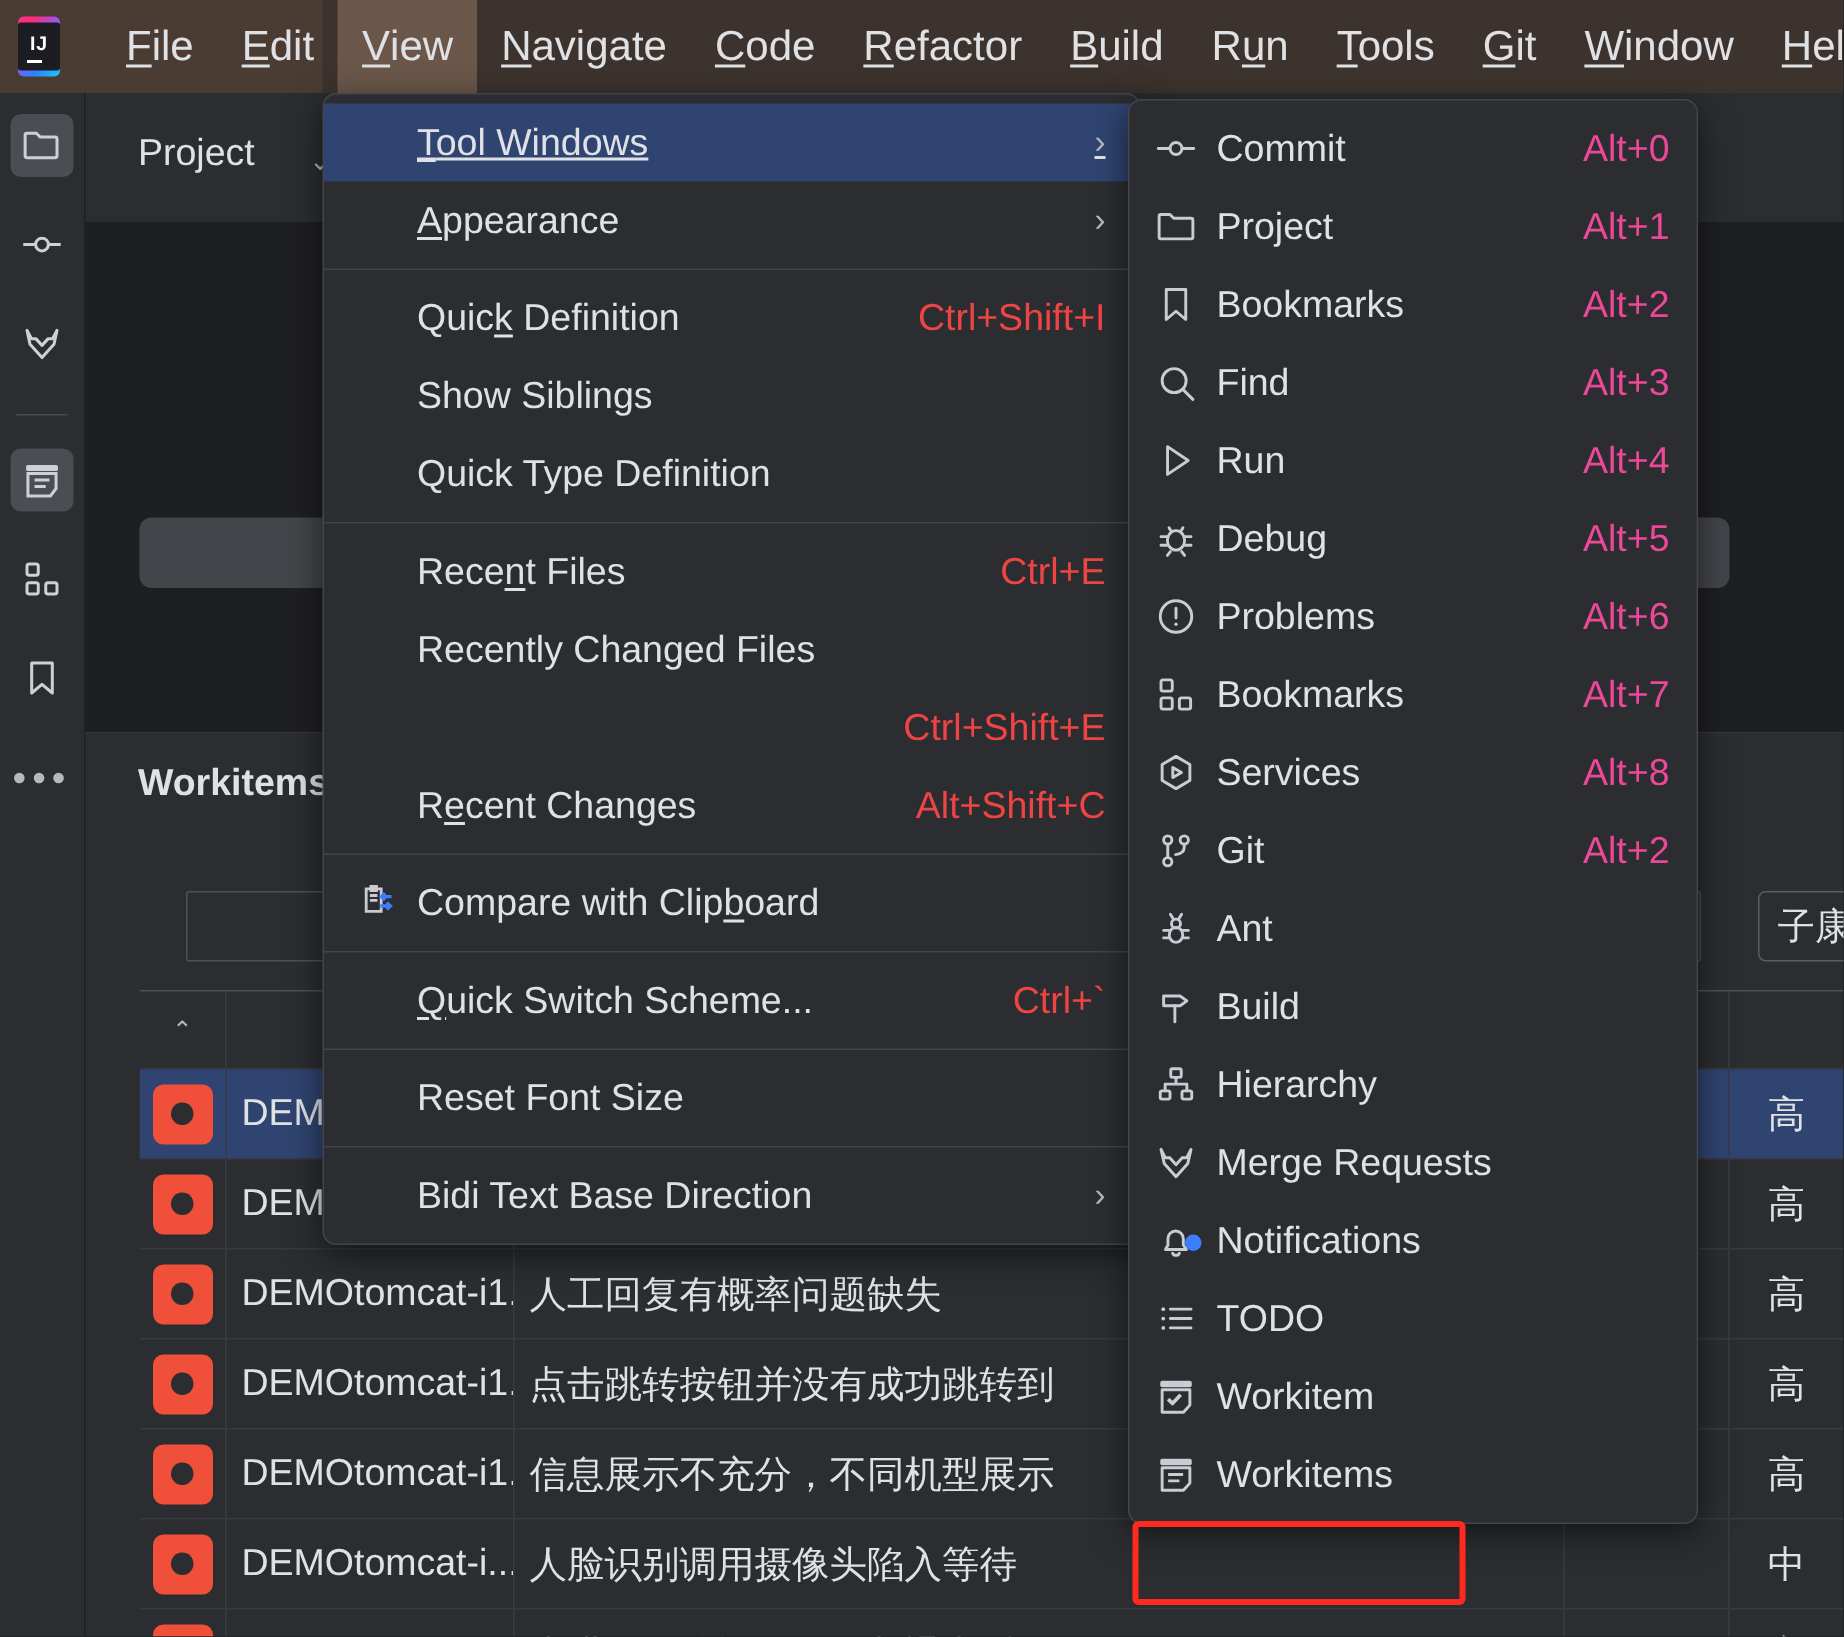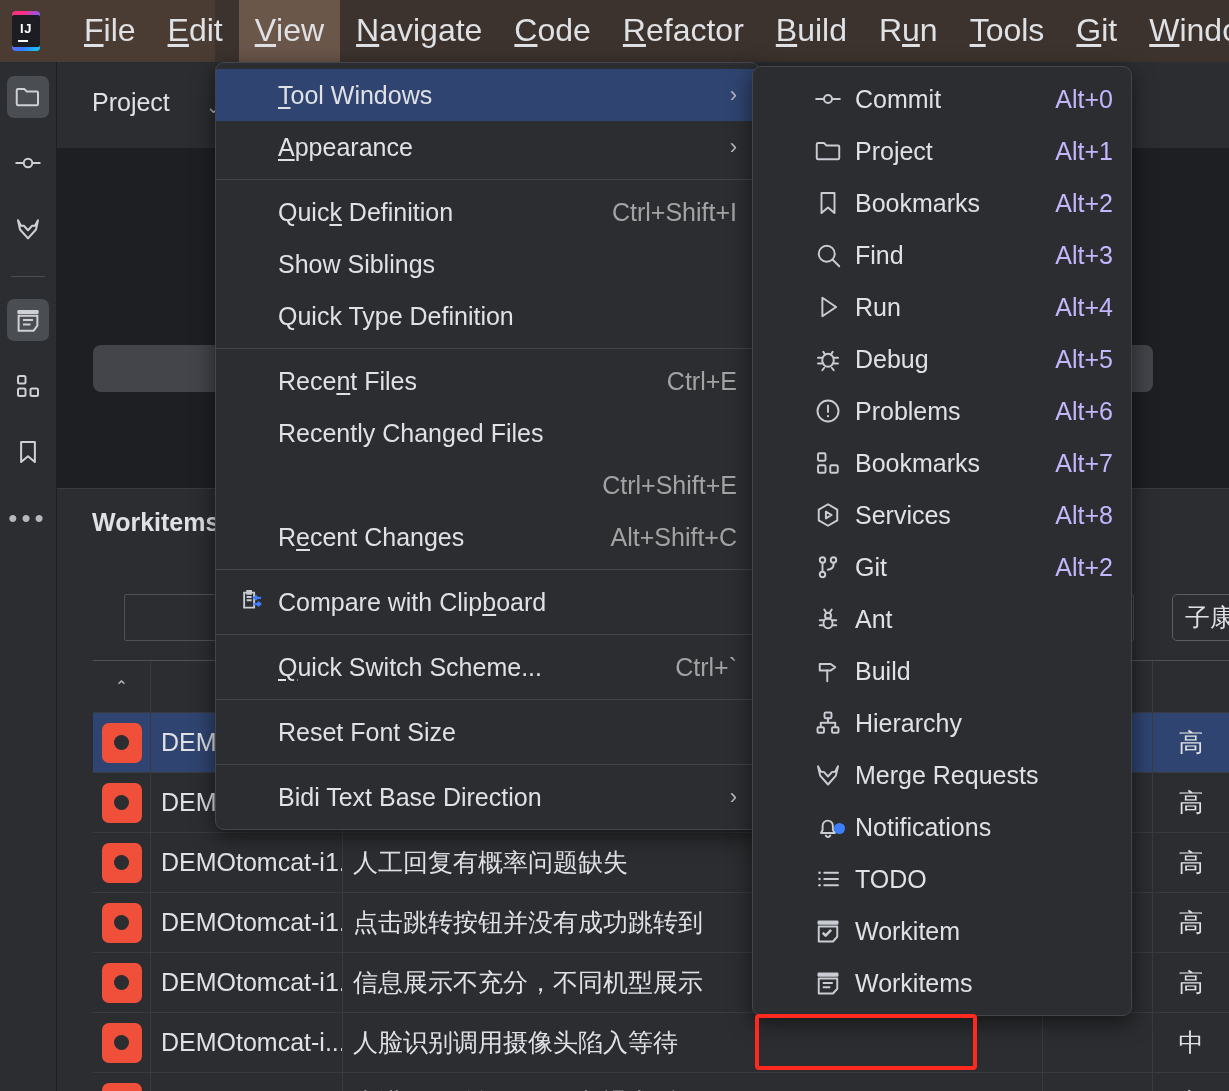--- a/index.html
+++ b/index.html
@@ -31,21 +31,21 @@
     width: 28px; height: 32px; background: #1b1d22; border-radius: 2px;
     color: #fff; font-size: 13px; font-weight: bold; letter-spacing: 0.5px;
     display: flex; align-items: center; justify-content: center;
     position: relative; padding-bottom: 5px;
   }
   .ij-logo-inner::after {
     content: ""; position: absolute; bottom: 5px; left: 6px; width: 10px; height: 2px; background: #fff;
   }
   .menu-items { position: relative; z-index: 2; display: flex; align-items: center; margin-left: 28px; }
   .menu-item {
-    padding: 6px 16px; font-size: 32px; color: #dfe1e5; cursor: default;
+    padding: 6px 16px; font-size: 28px; color: #dfe1e5; cursor: default;
     white-space: nowrap; line-height: 1.1;
   }
   .menu-item.active { background: #6b574a; height: 62px; display: flex; align-items: center; margin-top: 0; }
   .menu-item u { text-decoration: underline; text-underline-offset: 3px; }
 
   
   .toolstrip {
     position: absolute; left: 0; top: 62px; width: 57px; height: 1029px;
     background: #2b2d30; border-right: 1px solid #1e1f22;
     display: flex; flex-direction: column; align-items: center; padding-top: 14px;
@@ -135,36 +135,36 @@
   .popup {
     position: absolute; background: #2b2d30; border: 1px solid #43454a;
     border-radius: 9px; box-shadow: 0 6px 22px rgba(0,0,0,.55);
     padding: 6px 0; z-index: 50;
   }
   #view-menu { left: 215px; top: 62px; width: 545px; }
   .mrow {
     position: relative; height: 52px; display: flex; align-items: center;
     padding: 0 22px 0 20px; color: #dfe1e5; font-size: 25px; white-space: nowrap;
   }
-  .mrow.hl { background: #2f4470; border-radius: 0; }
+  .mrow.hl { background: #2f4470; border-radius: 0; text-decoration: underline; }
   .mrow .lbl { flex: 0 0 auto; }
   .mrow .lbl u { text-decoration: underline; text-underline-offset: 3px; }
-  .mrow .shortcut { margin-left: auto; color: #a3a3a3; font-size: 25px; padding-left: 34px; }
+  .mrow .shortcut { margin-left: auto; color: #ef4444; font-size: 25px; padding-left: 34px; }
   .mrow .chev { margin-left: auto; color: #b5b8bf; font-size: 22px; }
   .mrow .micon {
     width: 42px; flex: 0 0 42px; display: flex; align-items: center;
     justify-content: flex-start; color: #ced0d6;
   }
   .mrow .indent { width: 42px; flex: 0 0 42px; }
   .msep { height: 1px; background: #43454a; margin: 6px 0; }
 
   
-  #toolwin-menu { left: 752px; top: 66px; width: 380px; padding-left: 44px; }
+  #toolwin-menu { left: 752px; top: 66px; width: 380px; }
   #toolwin-menu .mrow { padding: 0 18px 0 16px; }
-  #toolwin-menu .mrow .shortcut { color: #c4b5fd; }
+  #toolwin-menu .mrow .shortcut { color: #ec4899; }
   .redbox {
     position: absolute; left: 755px; top: 1014px; width: 222px; height: 56px;
     border: 4px solid #ff2a1f; border-radius: 4px; z-index: 60; pointer-events: none;
   }
   .icon-svg { width: 30px; height: 30px; display: block; }
   .notif-dot {
     position: absolute; width: 11px; height: 11px; border-radius: 50%;
     background: #3d7eff; top: 11px; left: 21px;
   }
 </style>

